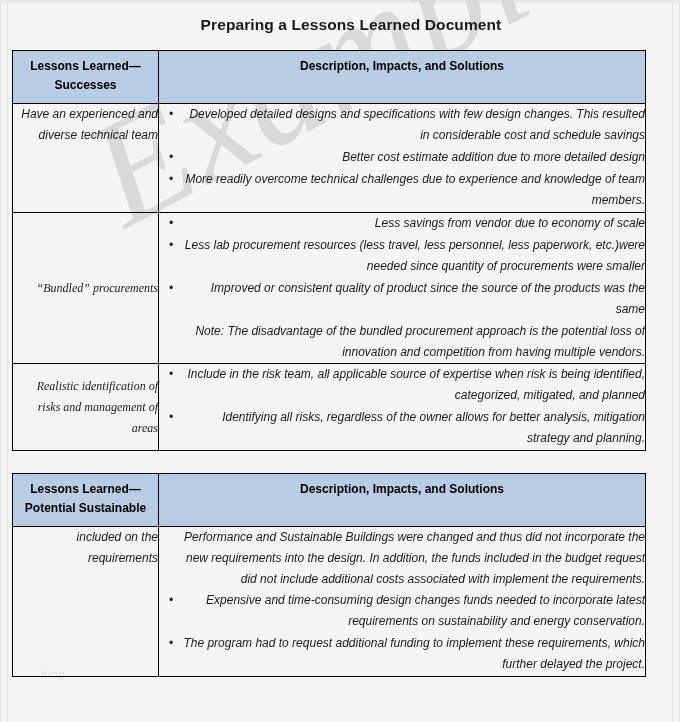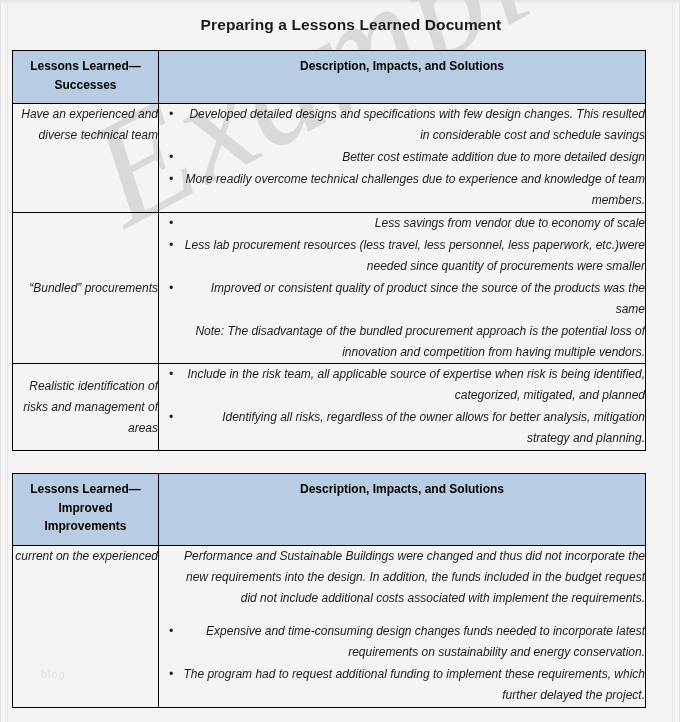--- a/index.html
+++ b/index.html
@@ -129,20 +129,21 @@
   .cat-cell {
     font-family: "Liberation Sans", sans-serif;
     font-style: italic;
     font-size: 12px;
     color: #1c1c1c;
     line-height: 1.75;
     padding: 7px 8px 7px 8px;
   }
   .cat-cell.mid {
     vertical-align: middle;
+    font-family: Liberation Serif, serif;
   }
 
   .desc-cell {
     font-family: "Liberation Sans", sans-serif;
     font-style: italic;
     font-size: 12px;
     color: #1c1c1c;
     line-height: 1.75;
     padding: 6px 10px 7px 4px;
   }
@@ -162,21 +163,21 @@
     top: 0;
     font-size: 12px;
     line-height: 1.75;
     color: #1c1c1c;
   }
   .desc-cell p.note {
     margin: 0;
     padding: 0 0 0 0;
   }
   .desc-cell p.plain {
-    margin: 0 0 12px 24px;
+    margin: 0 0 0 24px;
     padding: 0;
   }
 
   .gap {
     height: 22px;
   }
 </style>
 </head>
 <body>
 
@@ -267,28 +268,28 @@
   </div>
 
   <div class="gap"></div>
 
   <div class="tbl-wrap" style="padding-left:11px;">
     <table class="ll">
       <thead>
         <tr>
           <th class="col-left">
             <span>Lessons Learned—</span><br>
-            <span>Improved Improvements</span>
+            <span>Potential Sustainable</span>
           </th>
           <th class="col-right">Description, Impacts, and Solutions</th>
         </tr>
       </thead>
       <tbody>
         <tr>
-          <td class="col-left cat-cell">current on the experienced</td>
+          <td class="col-left cat-cell">included on the requirements</td>
           <td class="col-right desc-cell">
             <p class="plain">Performance and Sustainable Buildings were changed and thus did not incorporate the new requirements into the design. In addition, the funds included in the budget request did not include additional costs associated with implement the requirements.</p>
             <ul>
               <li>
                 <span class="blt">•</span>
                 <span>Expensive and time-consuming design changes funds needed to incorporate latest requirements on sustainability and energy conservation.</span>
               </li>
               <li>
                 <span class="blt">•</span>
                 <span>The program had to request additional funding to implement these requirements, which further delayed the project.</span>

